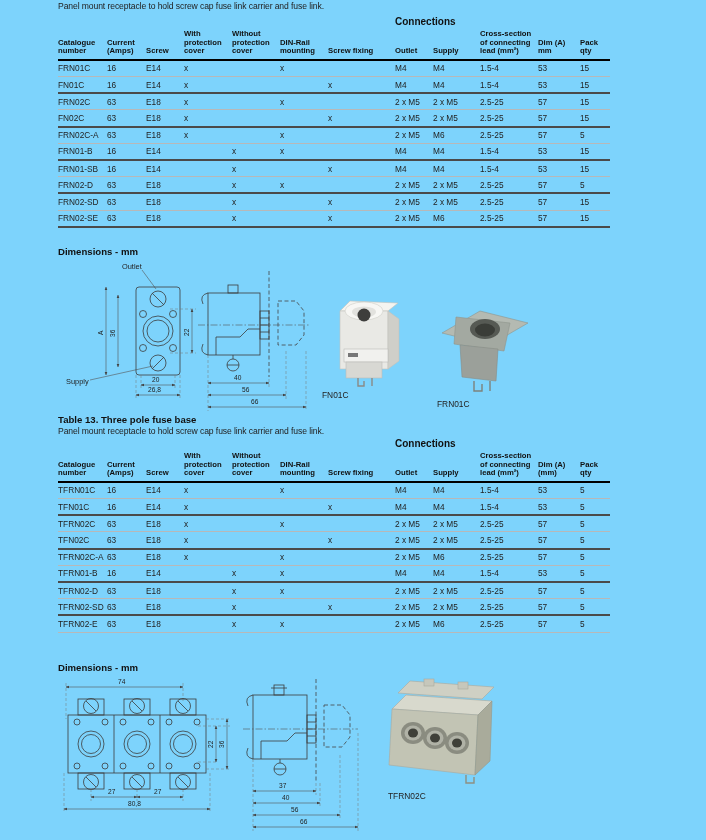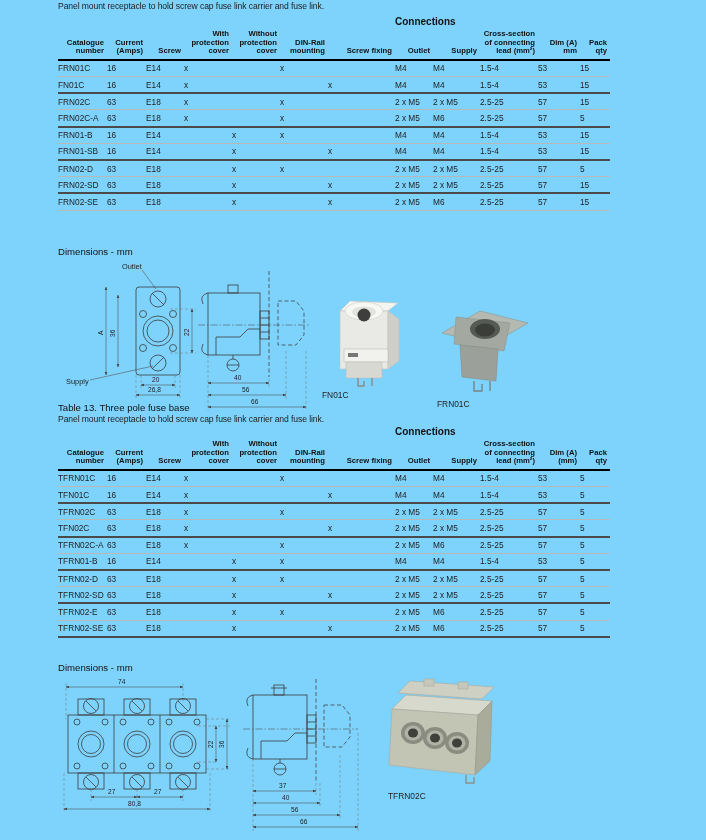--- a/index.html
+++ b/index.html
@@ -3,26 +3,26 @@
 <meta charset="utf-8">
 <style>
   html,body{margin:0;padding:0;background:#fff;}
   .page{position:relative;width:706px;height:840px;background:#7dd3fc;overflow:hidden;
         font-family:"Liberation Sans",sans-serif;color:#1a1a1a;}
   .intro{position:absolute;left:58px;top:1px;font-size:8.6px;color:#222;margin:0;letter-spacing:-0.1px;}
   section{position:absolute;left:58px;}
   .conn-label{font-size:10px;font-weight:bold;margin:0 0 3px 337px;color:#111;}
   table{border-collapse:collapse;width:552px;table-layout:fixed;}
   thead tr{border-bottom:2.5px solid #000;}
-  th{font-size:7.7px;font-weight:bold;text-align:right;vertical-align:bottom;
+  th{font-size:7.7px;font-weight:bold;text-align:left;vertical-align:bottom;
      padding:0 3px 3px 0;line-height:1.12;color:#111;}
   td{font-size:8.3px;padding:2.6px 3px 2.6px 0;white-space:nowrap;overflow:hidden;color:#222;}
   tbody tr:nth-of-type(odd){border-bottom:1px solid #b8b8b8;}
   tbody tr:nth-of-type(even){border-bottom:2px solid #4a4a4a;}
-  .dims-title,.tbl-title{font-size:9.6px;font-weight:normal;margin:0;color:#111;}
+  .dims-title,.tbl-title{font-size:9.6px;font-weight:bold;margin:0;color:#111;}
   .tbl-sub{font-size:8.6px;margin:1px 0 2px 0;color:#222;letter-spacing:-0.1px;}
   svg text{font-family:"Liberation Sans",sans-serif;font-size:6.6px;fill:#222;}
   svg text.lbl{font-size:7.4px;}
   svg text.prod{font-size:8.4px;}
   .draw{stroke:#3c3c3c;stroke-width:0.8;fill:none;}
   .dimln{stroke:#555;stroke-width:0.6;fill:none;}
   .ext{stroke:#777;stroke-width:0.5;stroke-dasharray:3 2;fill:none;}
   .hid{stroke:#444;stroke-width:0.8;stroke-dasharray:4 2.5;fill:none;}
   .cl{stroke:#555;stroke-width:0.6;stroke-dasharray:7 2 1.5 2;fill:none;}
 </style>
@@ -106,20 +106,34 @@
             <td></td>
             <td>x</td>
             <td></td>
             <td>2 x M5</td>
             <td>2 x M5</td>
             <td>2.5-25</td>
             <td>57</td>
             <td>15</td>
           </tr>
 
+          <tr>
+            <td>FN02C</td>
+            <td>63</td>
+            <td>E18</td>
+            <td>x</td>
+            <td></td>
+            <td></td>
+            <td>x</td>
+            <td>2 x M5</td>
+            <td>2 x M5</td>
+            <td>2.5-25</td>
+            <td>57</td>
+            <td>15</td>
+          </tr>
 
           <tr>
             <td>FRN02C-A</td>
             <td>63</td>
             <td>E18</td>
             <td>x</td>
             <td></td>
             <td>x</td>
             <td></td>
             <td>2 x M5</td>
@@ -299,21 +313,21 @@
         <polygon points="398,58 452,64 446,92 396,85" fill="#a3a9a1" stroke="#8f958d" stroke-width="0.6"></polygon>
         <ellipse cx="427" cy="70" rx="15" ry="10" fill="#565a54"></ellipse>
         <ellipse cx="427" cy="71" rx="10" ry="6.5" fill="#3a3d38"></ellipse>
         <polygon points="402,86 440,90 438,122 404,118" fill="#9ba09a" stroke="#888d86" stroke-width="0.6"></polygon>
         <path d="M416,122 v10 h8 v-7 m8,7 v-10" fill="none" stroke="#7d827c" stroke-width="1.4"></path>
         <text class="prod" x="379" y="148">FRN01C</text>
       </g>
     </svg>
   </section>
 
-  <section style="top:402px">
+  <section style="top:414px">
     <h3 class="tbl-title">Table 13.  Three pole fuse base</h3>
     <p class="tbl-sub">Panel mount receptacle to hold screw cap fuse link carrier and fuse link.</p>
     <div class="conn-label">Connections</div>
     <table>
       <colgroup>
         <col style="width:49px">
           <col style="width:39px">
           <col style="width:38px">
         <col style="width:48px">
           <col style="width:48px">
@@ -473,34 +487,20 @@
             <td>x</td>
             <td>x</td>
             <td></td>
             <td>2 x M5</td>
             <td>M6</td>
             <td>2.5-25</td>
             <td>57</td>
             <td>5</td>
           </tr>
 
-          <tr>
-            <td>TFRN02-SE</td>
-            <td>63</td>
-            <td>E18</td>
-            <td></td>
-            <td>x</td>
-            <td></td>
-            <td>x</td>
-            <td>2 x M5</td>
-            <td>M6</td>
-            <td>2.5-25</td>
-            <td>57</td>
-            <td>5</td>
-          </tr>
         </tbody>
     </table>
   </section>
 
   <section style="top:662px">
     <h3 class="dims-title">Dimensions - mm</h3>
     <svg width="648" height="166" style="margin-top:2px">
       <defs>
         <marker id="ar2" viewBox="0 0 10 10" refX="9" refY="5" markerWidth="5.5" markerHeight="5.5" orient="auto-start-reverse">
           <path d="M0 1L10 5L0 9z" fill="#444"></path>

